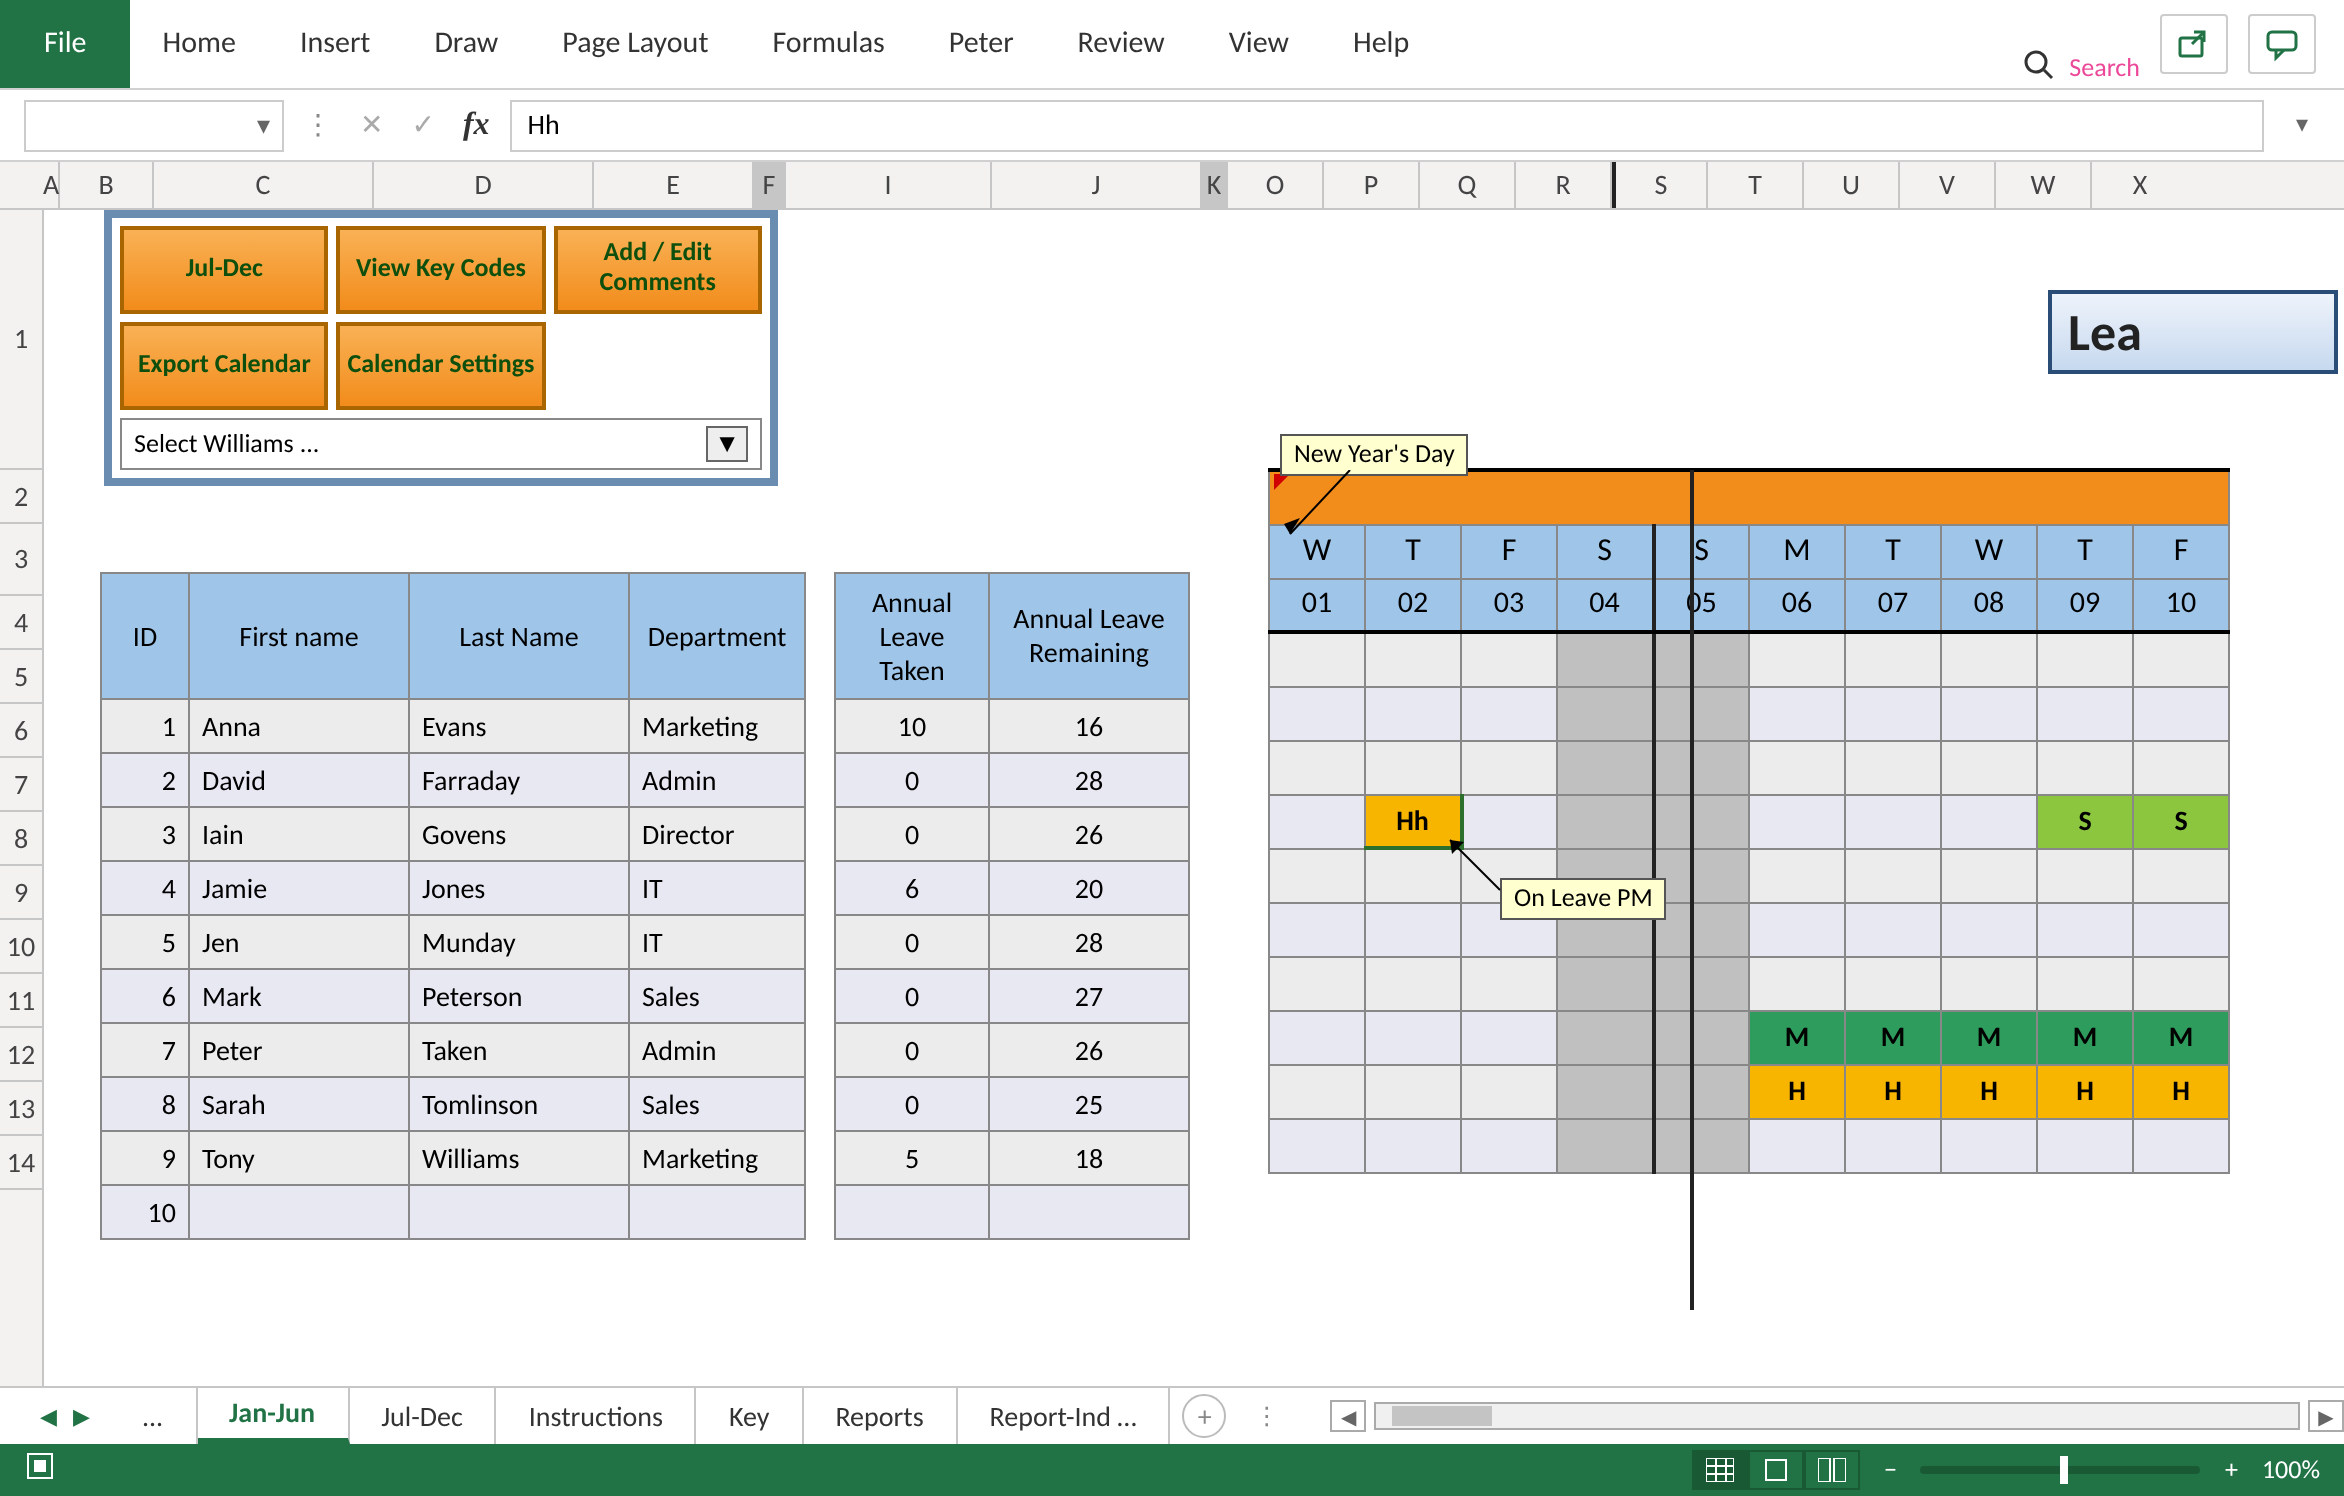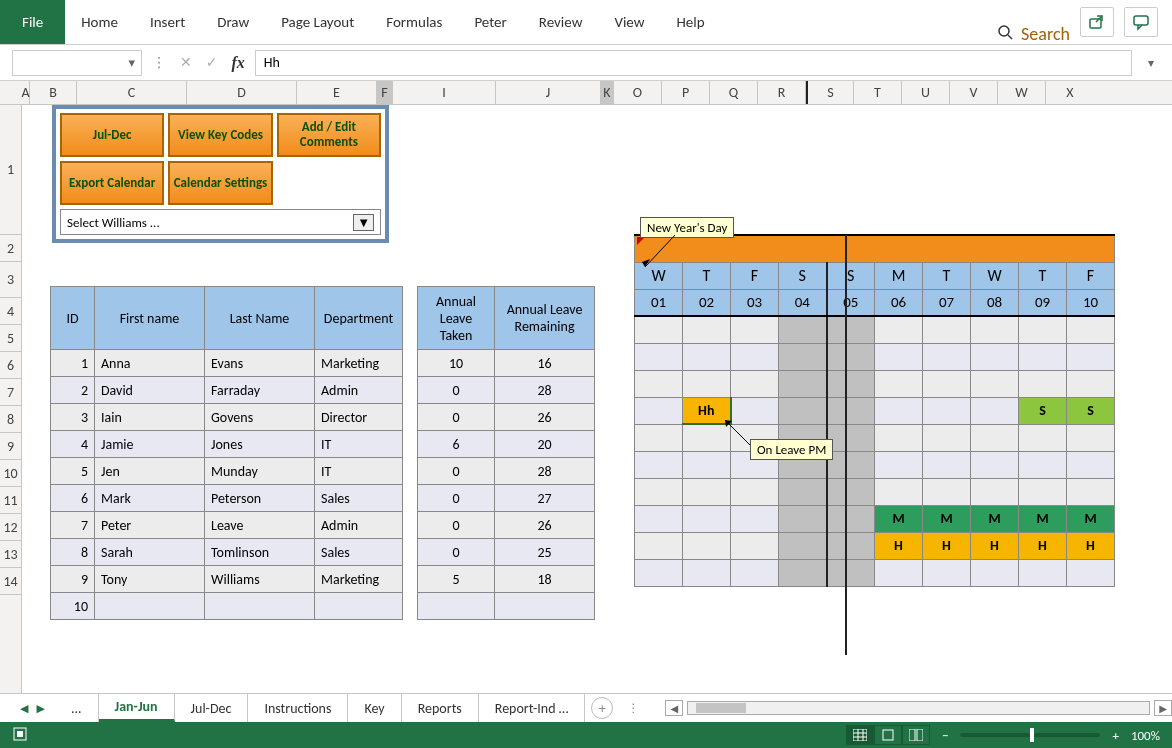--- a/index.html
+++ b/index.html
@@ -41,22 +41,22 @@
     margin-left: auto;
     display: flex;
     align-items: center;
     gap: 10px;
     padding-right: 14px;
   }
   .search-group {
     display: flex;
     align-items: center;
     gap: 8px;
-    font-size: 18px;
-    color: #a16207;
+    font-size: 13px;
+    color: #ec4899;
     margin-top: 24px;
   }
   .icon-btn {
     width: 34px;
     height: 30px;
     border: 1px solid #ccc;
     border-radius: 2px;
     display: flex;
     align-items: center;
     justify-content: center;
@@ -512,20 +512,21 @@
           <div class="orange-btn">Add / Edit Comments</div>
           <div class="orange-btn">Export Calendar</div>
           <div class="orange-btn">Calendar Settings</div>
         </div>
         <div class="sel-worksheet">
           <span>Select Williams ...</span>
           <span style="border:1px solid #666;padding:0 3px;background:#eee;">▼</span>
         </div>
       </div>
 
+      <div class="cal-banner">Lea</div>
 
       <div class="note" style="left:618px;top:112px">New Year's Day</div>
       <svg style="position:absolute;left:618px;top:130px;z-index:5" width="80" height="50">
         <line x1="35" y1="0" x2="5" y2="32" stroke="#000" stroke-width="1"></line>
         <polygon points="5,32 10,24 2,27" fill="#000"></polygon>
       </svg>
       <div class="note" style="left:728px;top:334px">On Leave PM</div>
       <svg style="position:absolute;left:698px;top:310px;z-index:5" width="40" height="40">
         <line x1="30" y1="30" x2="5" y2="5" stroke="#000" stroke-width="1"></line>
         <polygon points="5,5 12,6 6,12" fill="#000"></polygon>
@@ -574,21 +575,21 @@
               </tr>
               <tr>
                 <td class="id">6</td>
                 <td>Mark</td>
                 <td>Peterson</td>
                 <td>Sales</td>
               </tr>
               <tr>
                 <td class="id">7</td>
                 <td>Peter</td>
-                <td>Leave</td>
+                <td>Taken</td>
                 <td>Admin</td>
               </tr>
               <tr>
                 <td class="id">8</td>
                 <td>Sarah</td>
                 <td>Tomlinson</td>
                 <td>Sales</td>
               </tr>
               <tr>
                 <td class="id">9</td>

